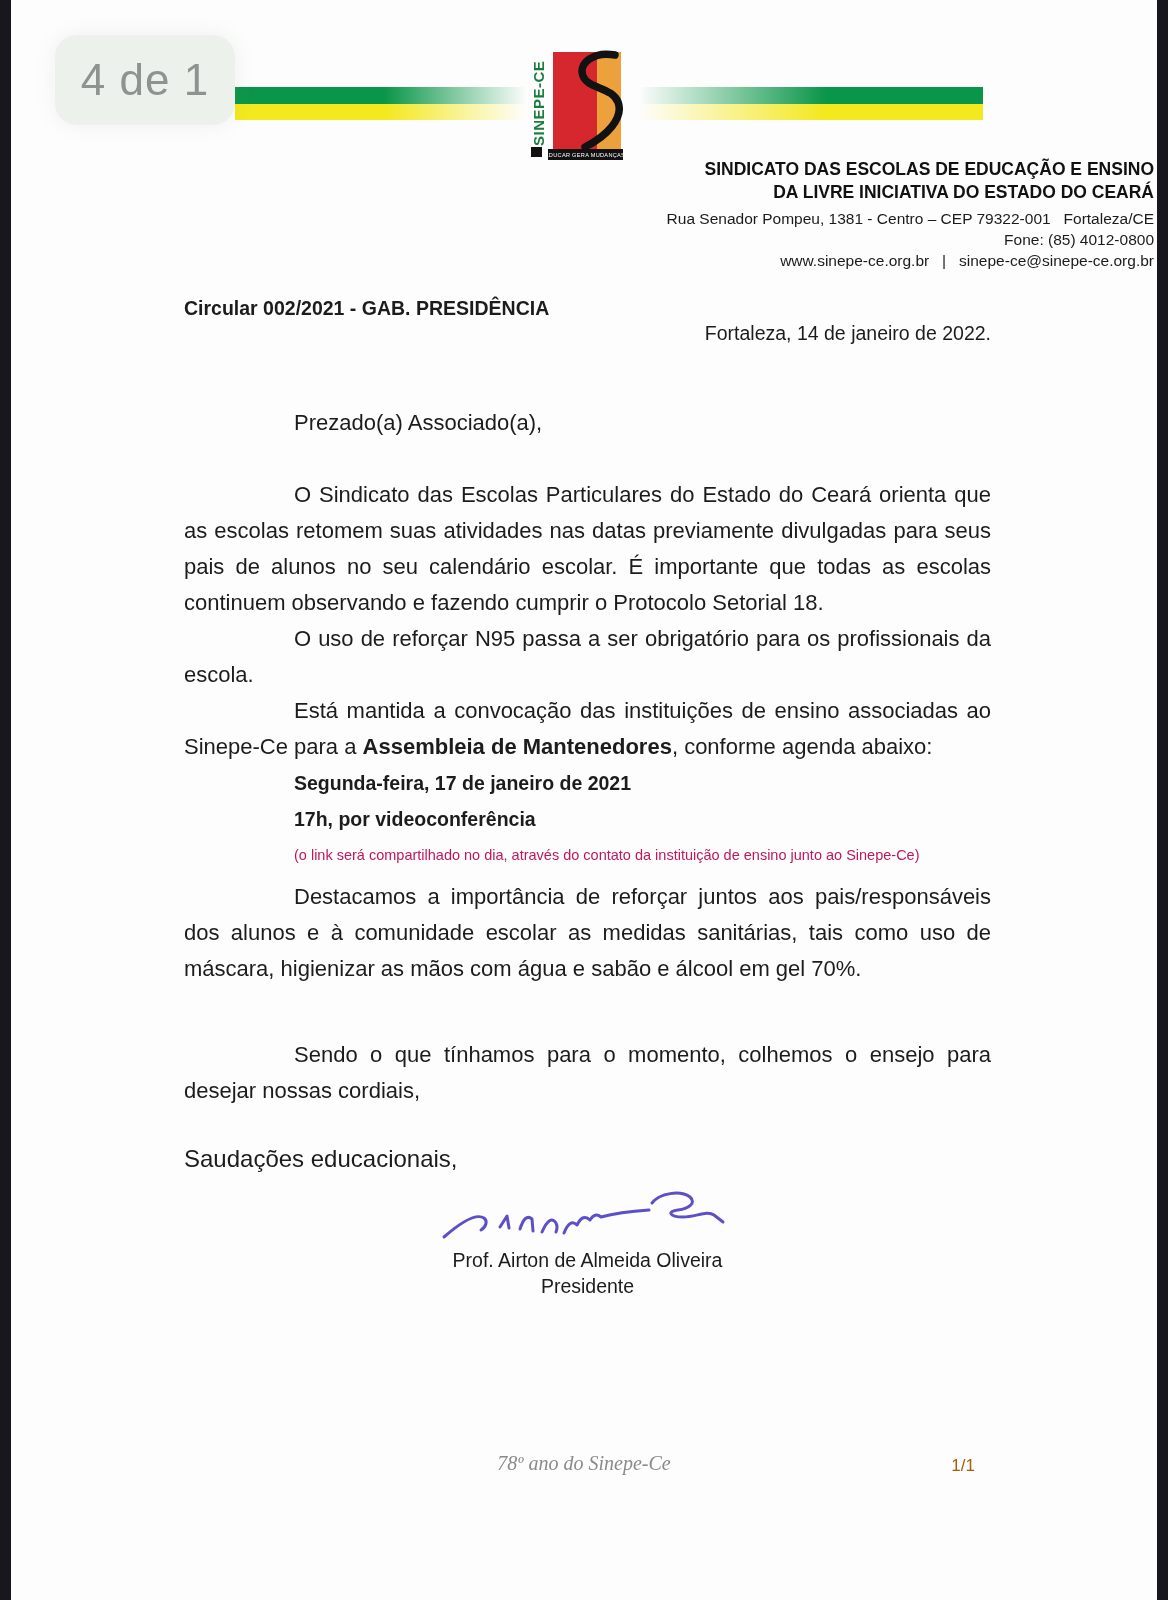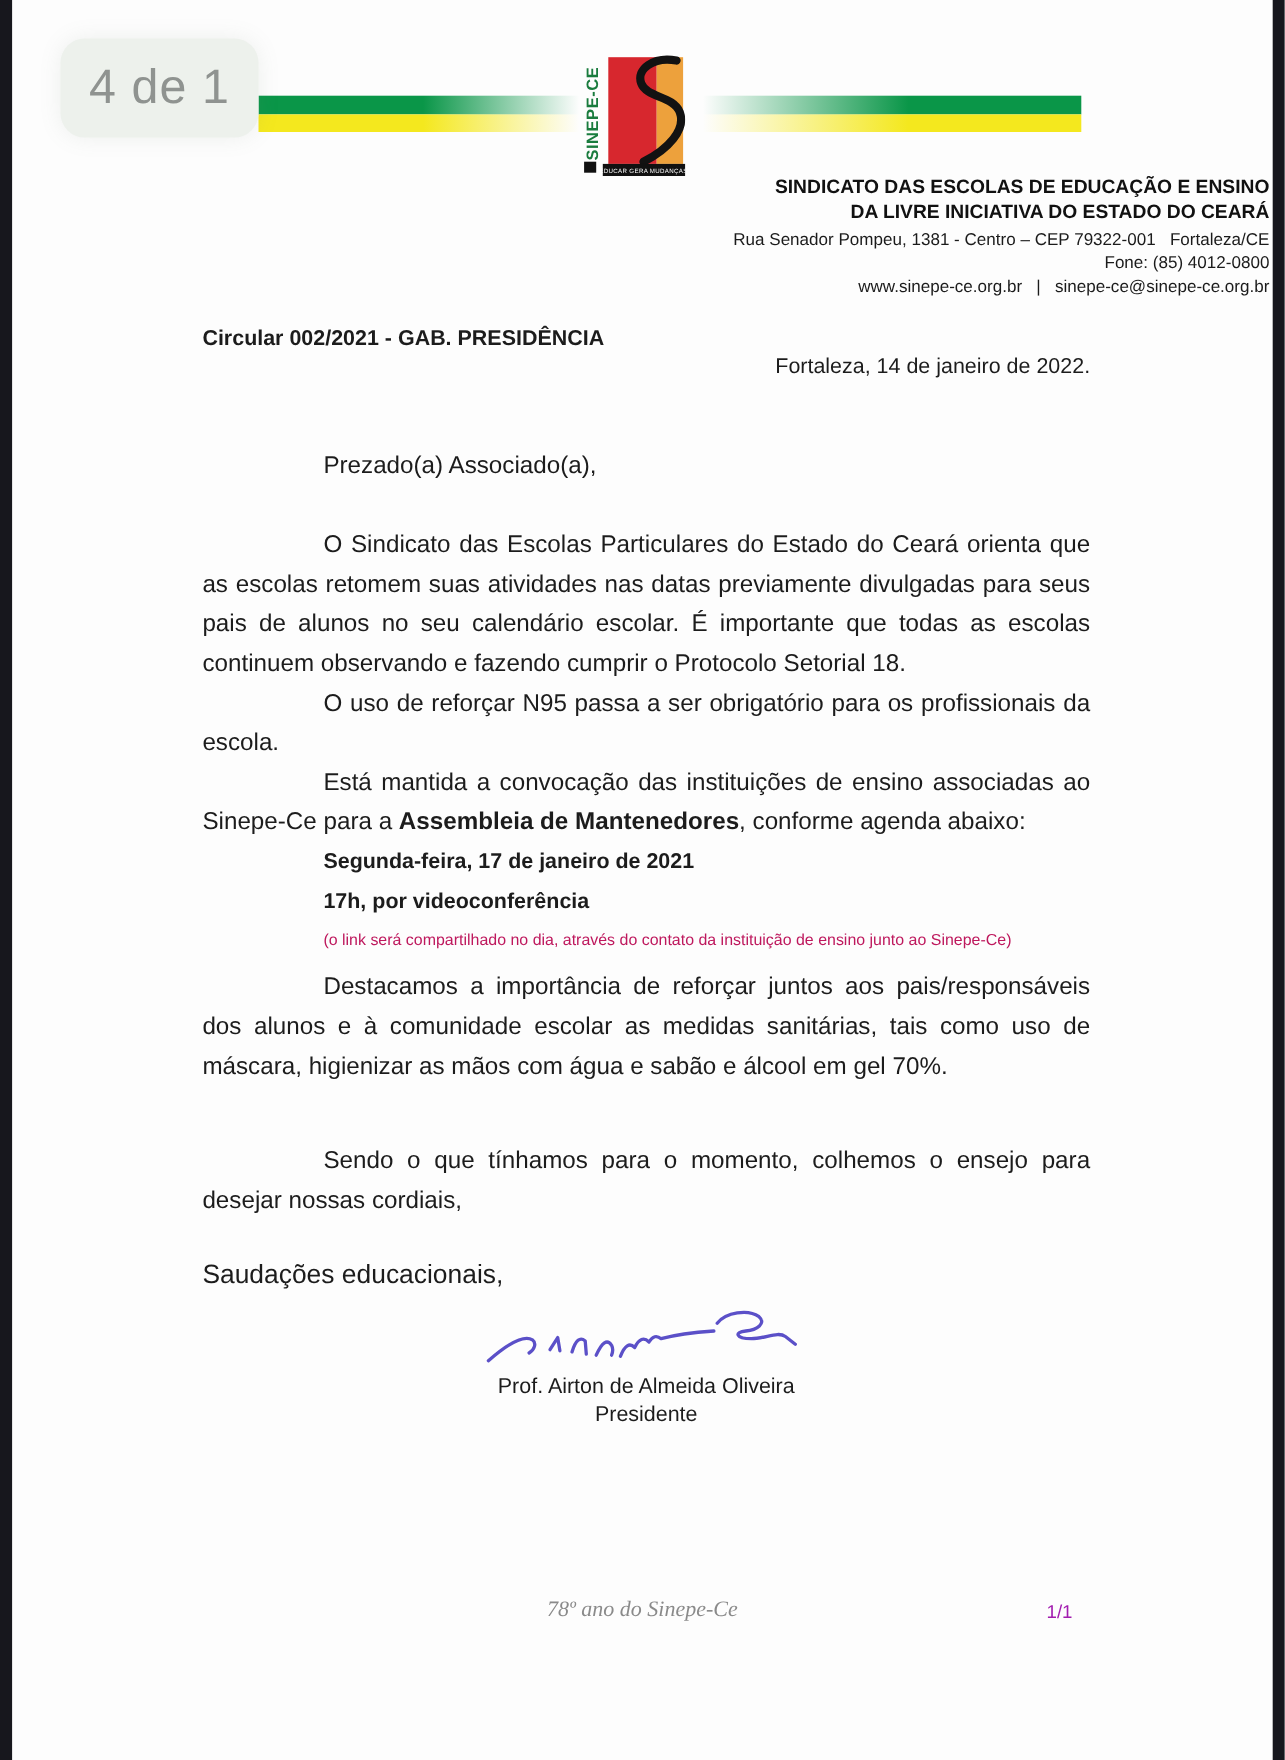--- a/index.html
+++ b/index.html
@@ -68,21 +68,21 @@
   .sig-wrap svg{width:300px;height:62px;}
   .sig-stroke{fill:none;stroke:var(--signature-ink);stroke-width:3;stroke-linecap:round;stroke-linejoin:round;}
   .signer{font-size:19.5px;line-height:26px;text-align:center;margin:0;}
 
   .footer-anniversary{
     position:absolute;left:11px;right:11px;top:1452px;text-align:center;
     font-family:"Liberation Serif", serif;font-style:italic;
     font-size:20px;color:var(--footer-text);z-index:2;
   }
   .footer-page{
-    position:absolute;right:193px;top:1456px;font-size:17px;color:#a21caf;z-index:2;
+    position:absolute;right:193px;top:1456px;font-size:17px;color:#a16207;z-index:2;
   }
 </style>
 </head>
 <body>
 
 <div class="frame-bar left"></div>
 <div class="frame-bar right"></div>
 
 <div class="page-badge">
   <span>4 de 1</span>

